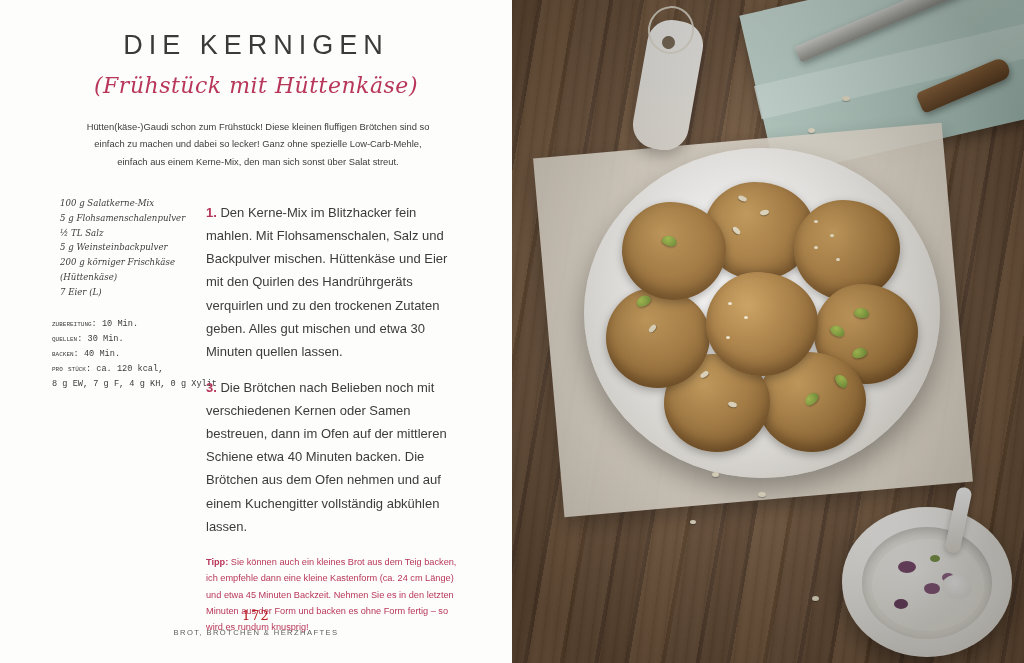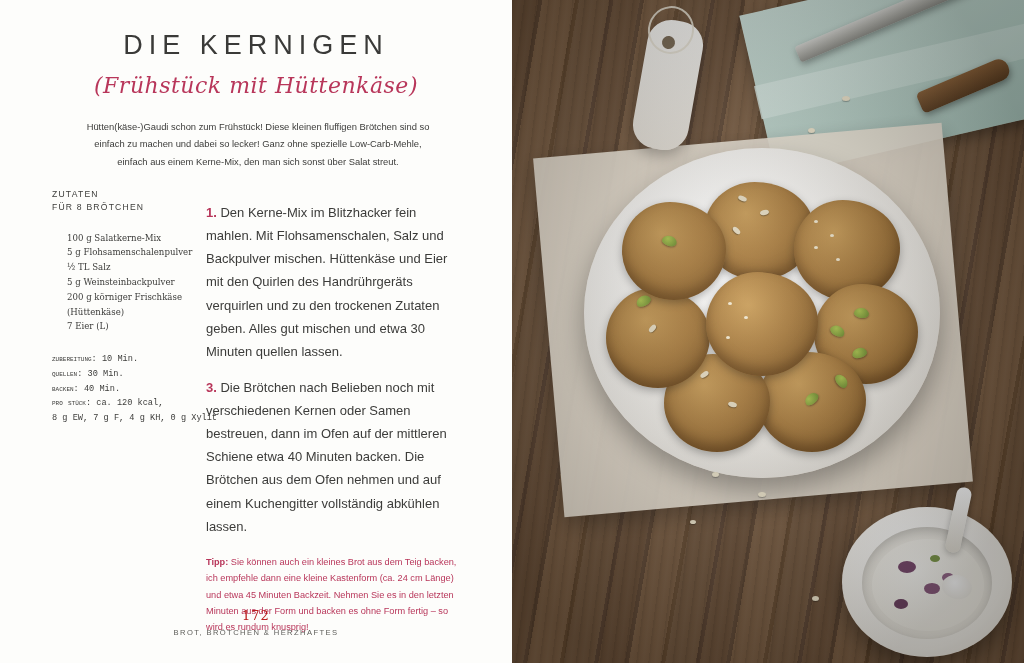--- a/index.html
+++ b/index.html
@@ -84,23 +84,24 @@
     margin-bottom: 16px;
   }
   .ingredients-head .small-caps {
     display: block;
   }
   .ingredient-list {
     font-family: "DejaVu Serif", serif;
     font-size: 8.6px;
     line-height: 1.72;
     color: #3c3c3a;
-    margin: 15px;
+    margin: 8px;
     padding: 0;
     list-style: none;
+    font-style: italic;
   }
   .ingredient-list li {
     margin: 0;
     padding: 0;
     white-space: nowrap;
   }
   .meta-block {
     margin-top: 18px;
     font-family: Liberation Mono, monospace;
     font-size: 8.6px;
@@ -397,24 +398,20 @@
     <div class="title-block">
       <div class="recipe-title">DIE KERNIGEN</div>
       <div class="recipe-subtitle">(Frühstück mit Hüttenkäse)</div>
     </div>
 
     <div class="intro">Hütten(käse-)Gaudi schon zum Frühstück! Diese kleinen fluffigen Brötchen sind so einfach zu machen und dabei so lecker! Ganz ohne spezielle Low-Carb-Mehle, einfach aus einem Kerne-Mix, den man sich sonst über Salat streut.</div>
 
     <div class="columns">
 
       <div class="col-left">
-        <div class="ingredients-head">
-          <span class="small-caps">ZUTATEN</span>
-          <span class="small-caps">FÜR 8 BRÖTCHEN</span>
-        </div>
 
         <ul class="ingredient-list">
           <li>100 g Salatkerne-Mix</li>
           <li>5 g Flohsamenschalenpulver</li>
           <li>½ TL Salz</li>
           <li>5 g Weinsteinbackpulver</li>
           <li>200 g körniger Frischkäse</li>
           <li>(Hüttenkäse)</li>
           <li>7 Eier (L)</li>
         </ul>

